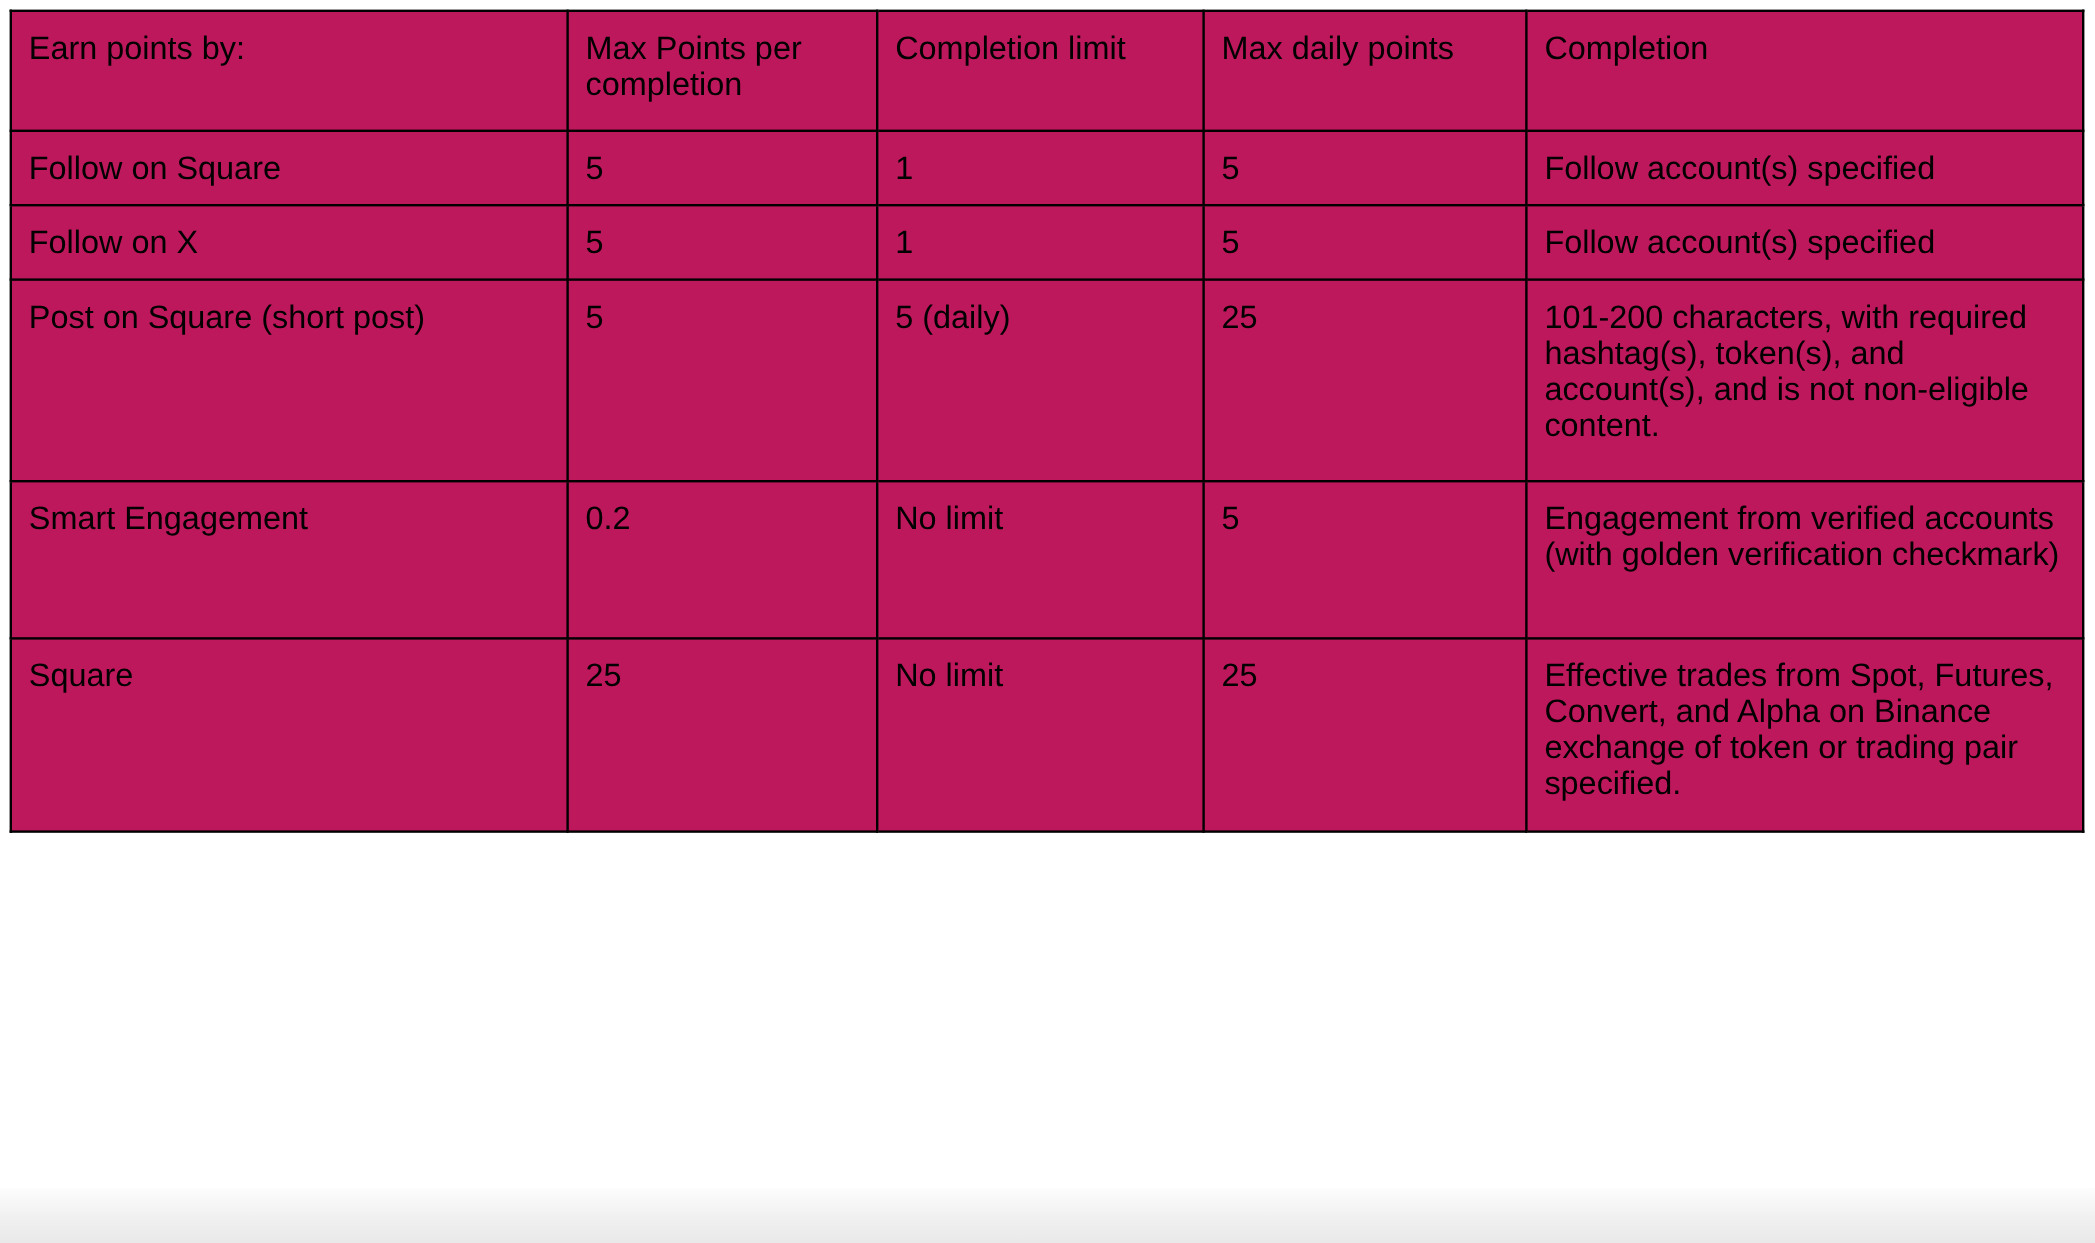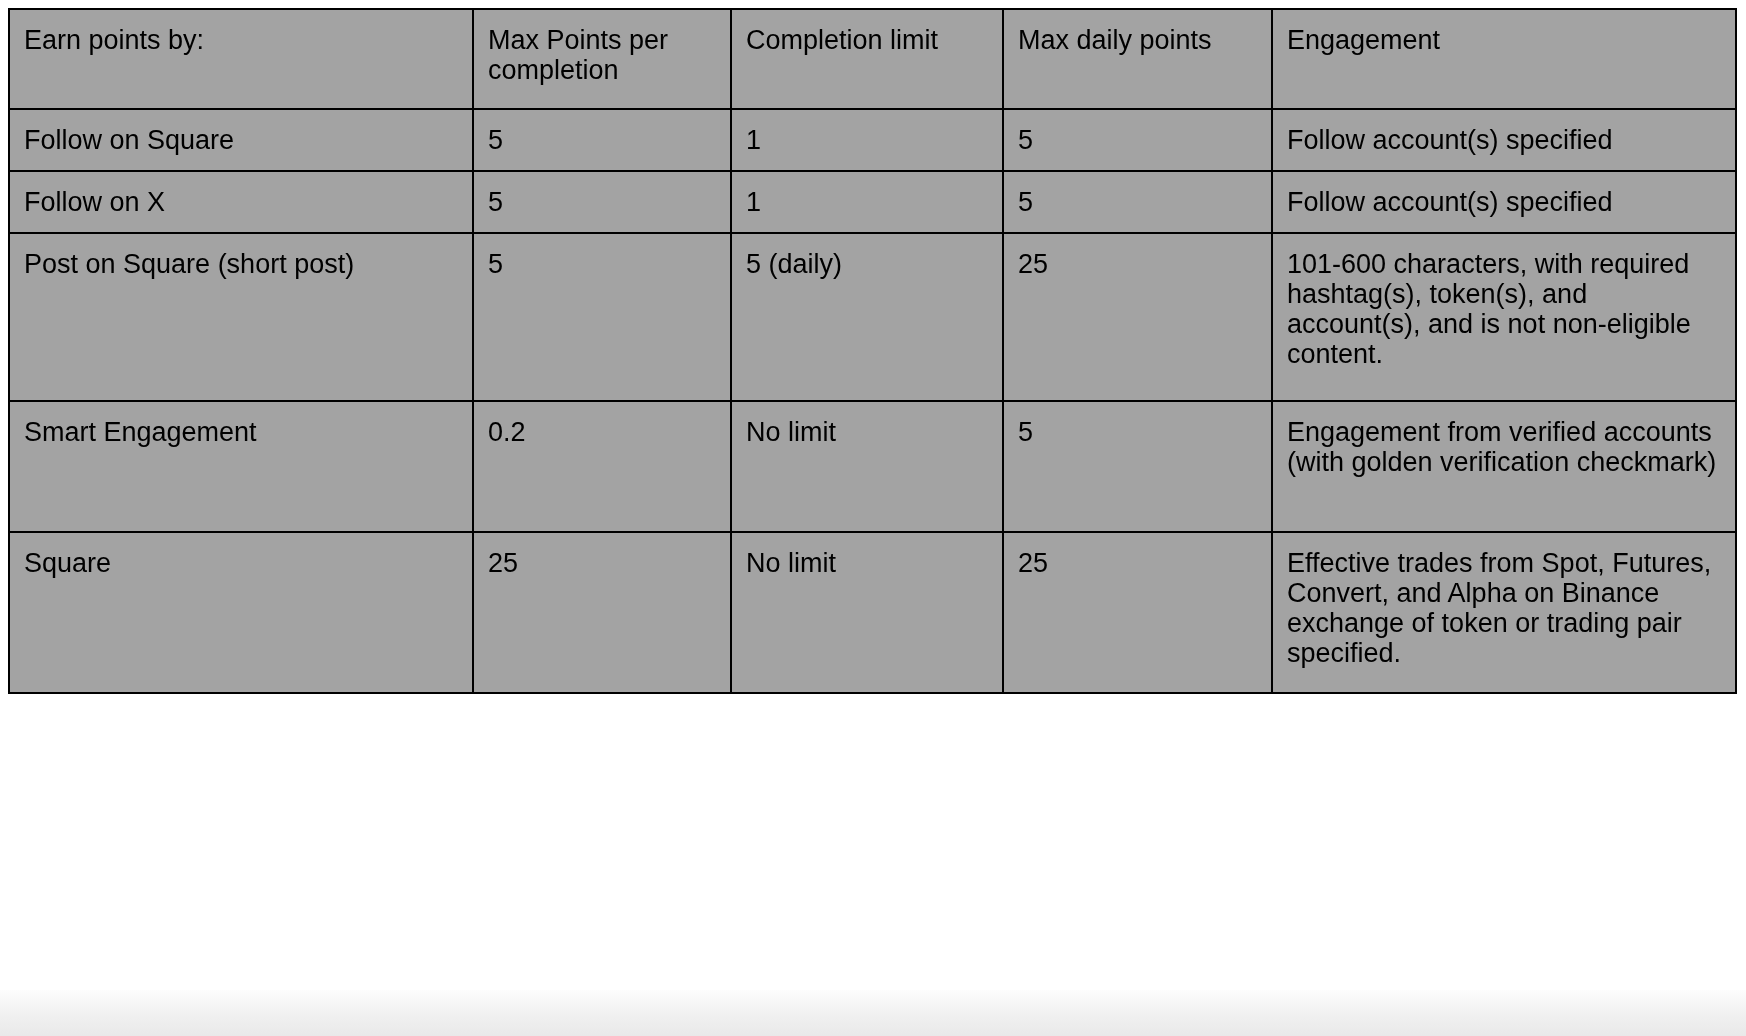--- a/index.html
+++ b/index.html
@@ -29,21 +29,21 @@
   .points-table th,
   .points-table td {
     border: 2px solid #000000;
     vertical-align: top;
     text-align: left;
     padding: 15px 14px;
     font-size: 27px;
     line-height: 30px;
     font-weight: 400;
     color: #000000;
-    background: #a3a3a3;
+    background: #be185d;
     word-wrap: break-word;
   }
   tr.row-header { height: 100px; }
   tr.row-1 { height: 60px; border-radius: 14px; }
   tr.row-2 { height: 58px; }
   tr.row-3 { height: 168px; margin-left: 16px; }
   tr.row-4 { height: 166px; }
   tr.row-5 { height: 130px; }
   tr.row-6 { height: 131px; }
   tr.row-7 { height: 161px; }
@@ -68,21 +68,21 @@
       <col style="width:272px">
       <col style="width:269px">
       <col style="width:464px">
     </colgroup>
     <thead>
       <tr class="row-header">
         <th>Earn points by:</th>
         <th>Max Points per completion</th>
         <th>Completion limit</th>
         <th>Max daily points</th>
-        <th>Engagement</th>
+        <th>Completion</th>
       </tr>
     </thead>
     <tbody>
       <tr class="row-1">
         <td>Follow on Square</td>
         <td>5</td>
         <td>1</td>
         <td>5</td>
         <td>Follow account(s) specified</td>
       </tr>
@@ -91,21 +91,21 @@
         <td>5</td>
         <td>1</td>
         <td>5</td>
         <td>Follow account(s) specified</td>
       </tr>
       <tr class="row-3">
         <td>Post on Square (short post)</td>
         <td>5</td>
         <td>5 (daily)</td>
         <td>25</td>
-        <td>101-600 characters, with required hashtag(s), token(s), and account(s), and is not non-eligible content.</td>
+        <td>101-200 characters, with required hashtag(s), token(s), and account(s), and is not non-eligible content.</td>
       </tr>
       <tr class="row-6">
         <td>Smart Engagement</td>
         <td>0.2</td>
         <td>No limit</td>
         <td>5</td>
         <td>Engagement from verified accounts (with golden verification checkmark)</td>
       </tr>
       <tr class="row-7">
         <td>Square</td>

